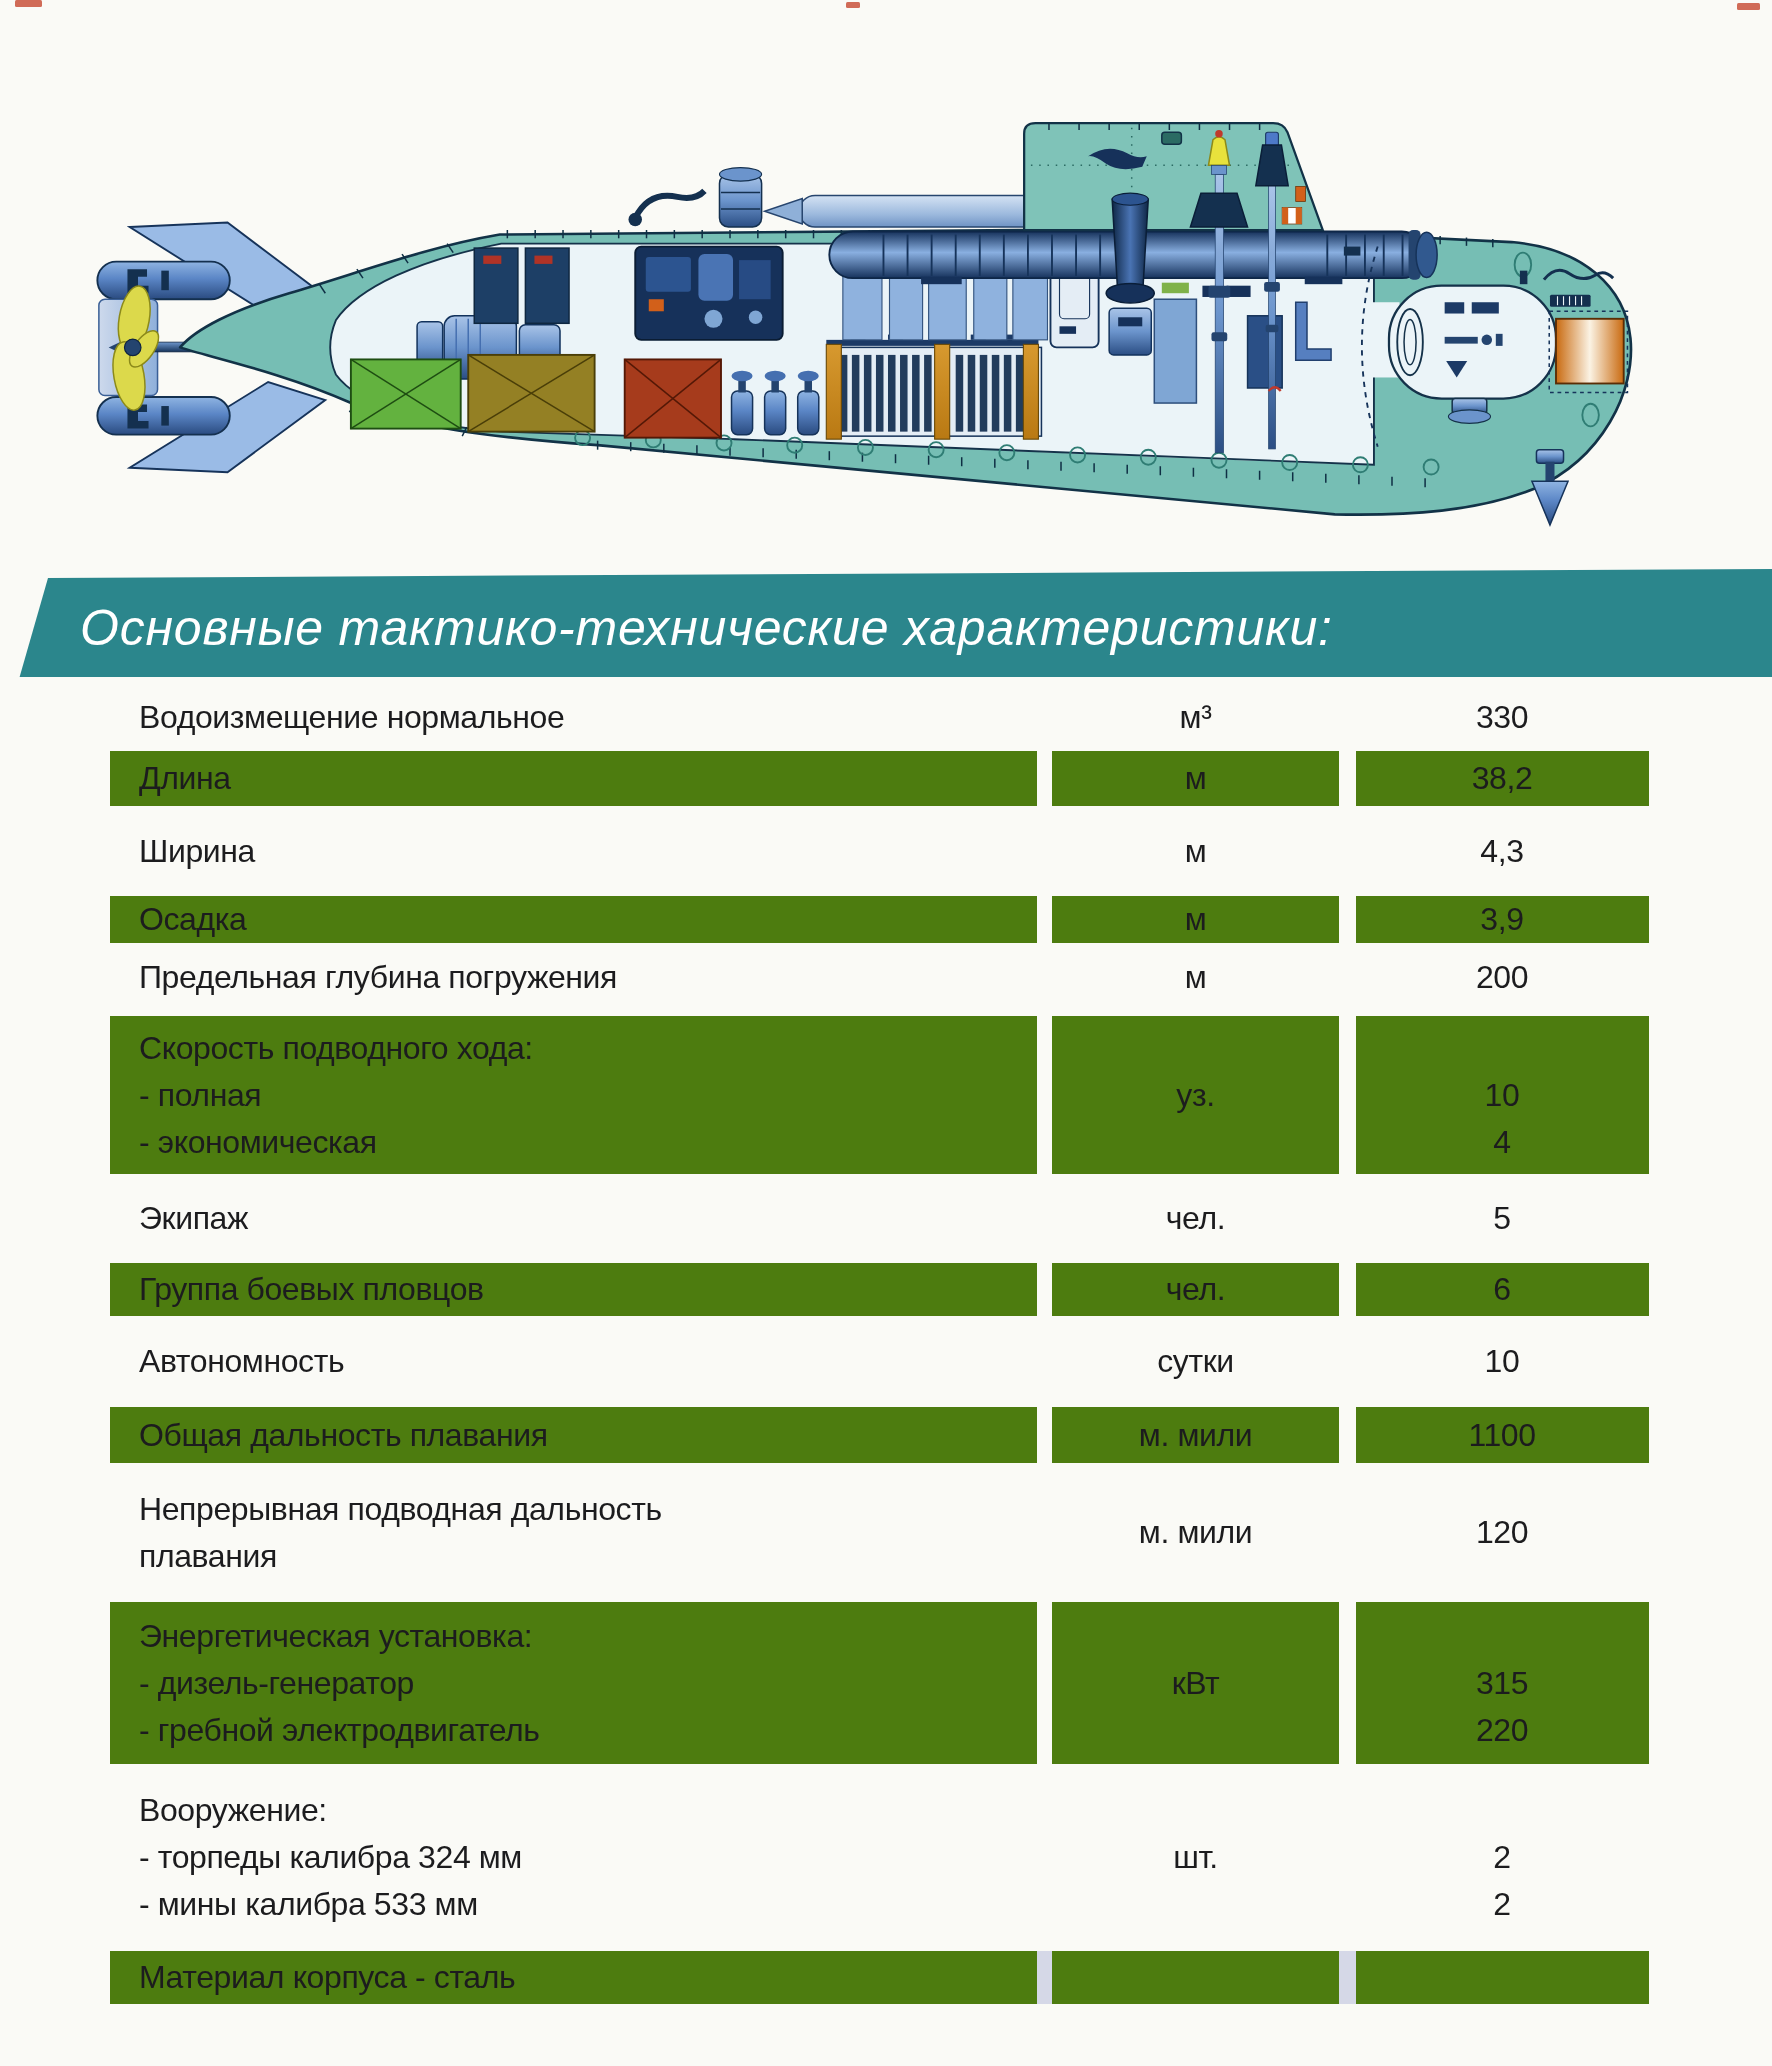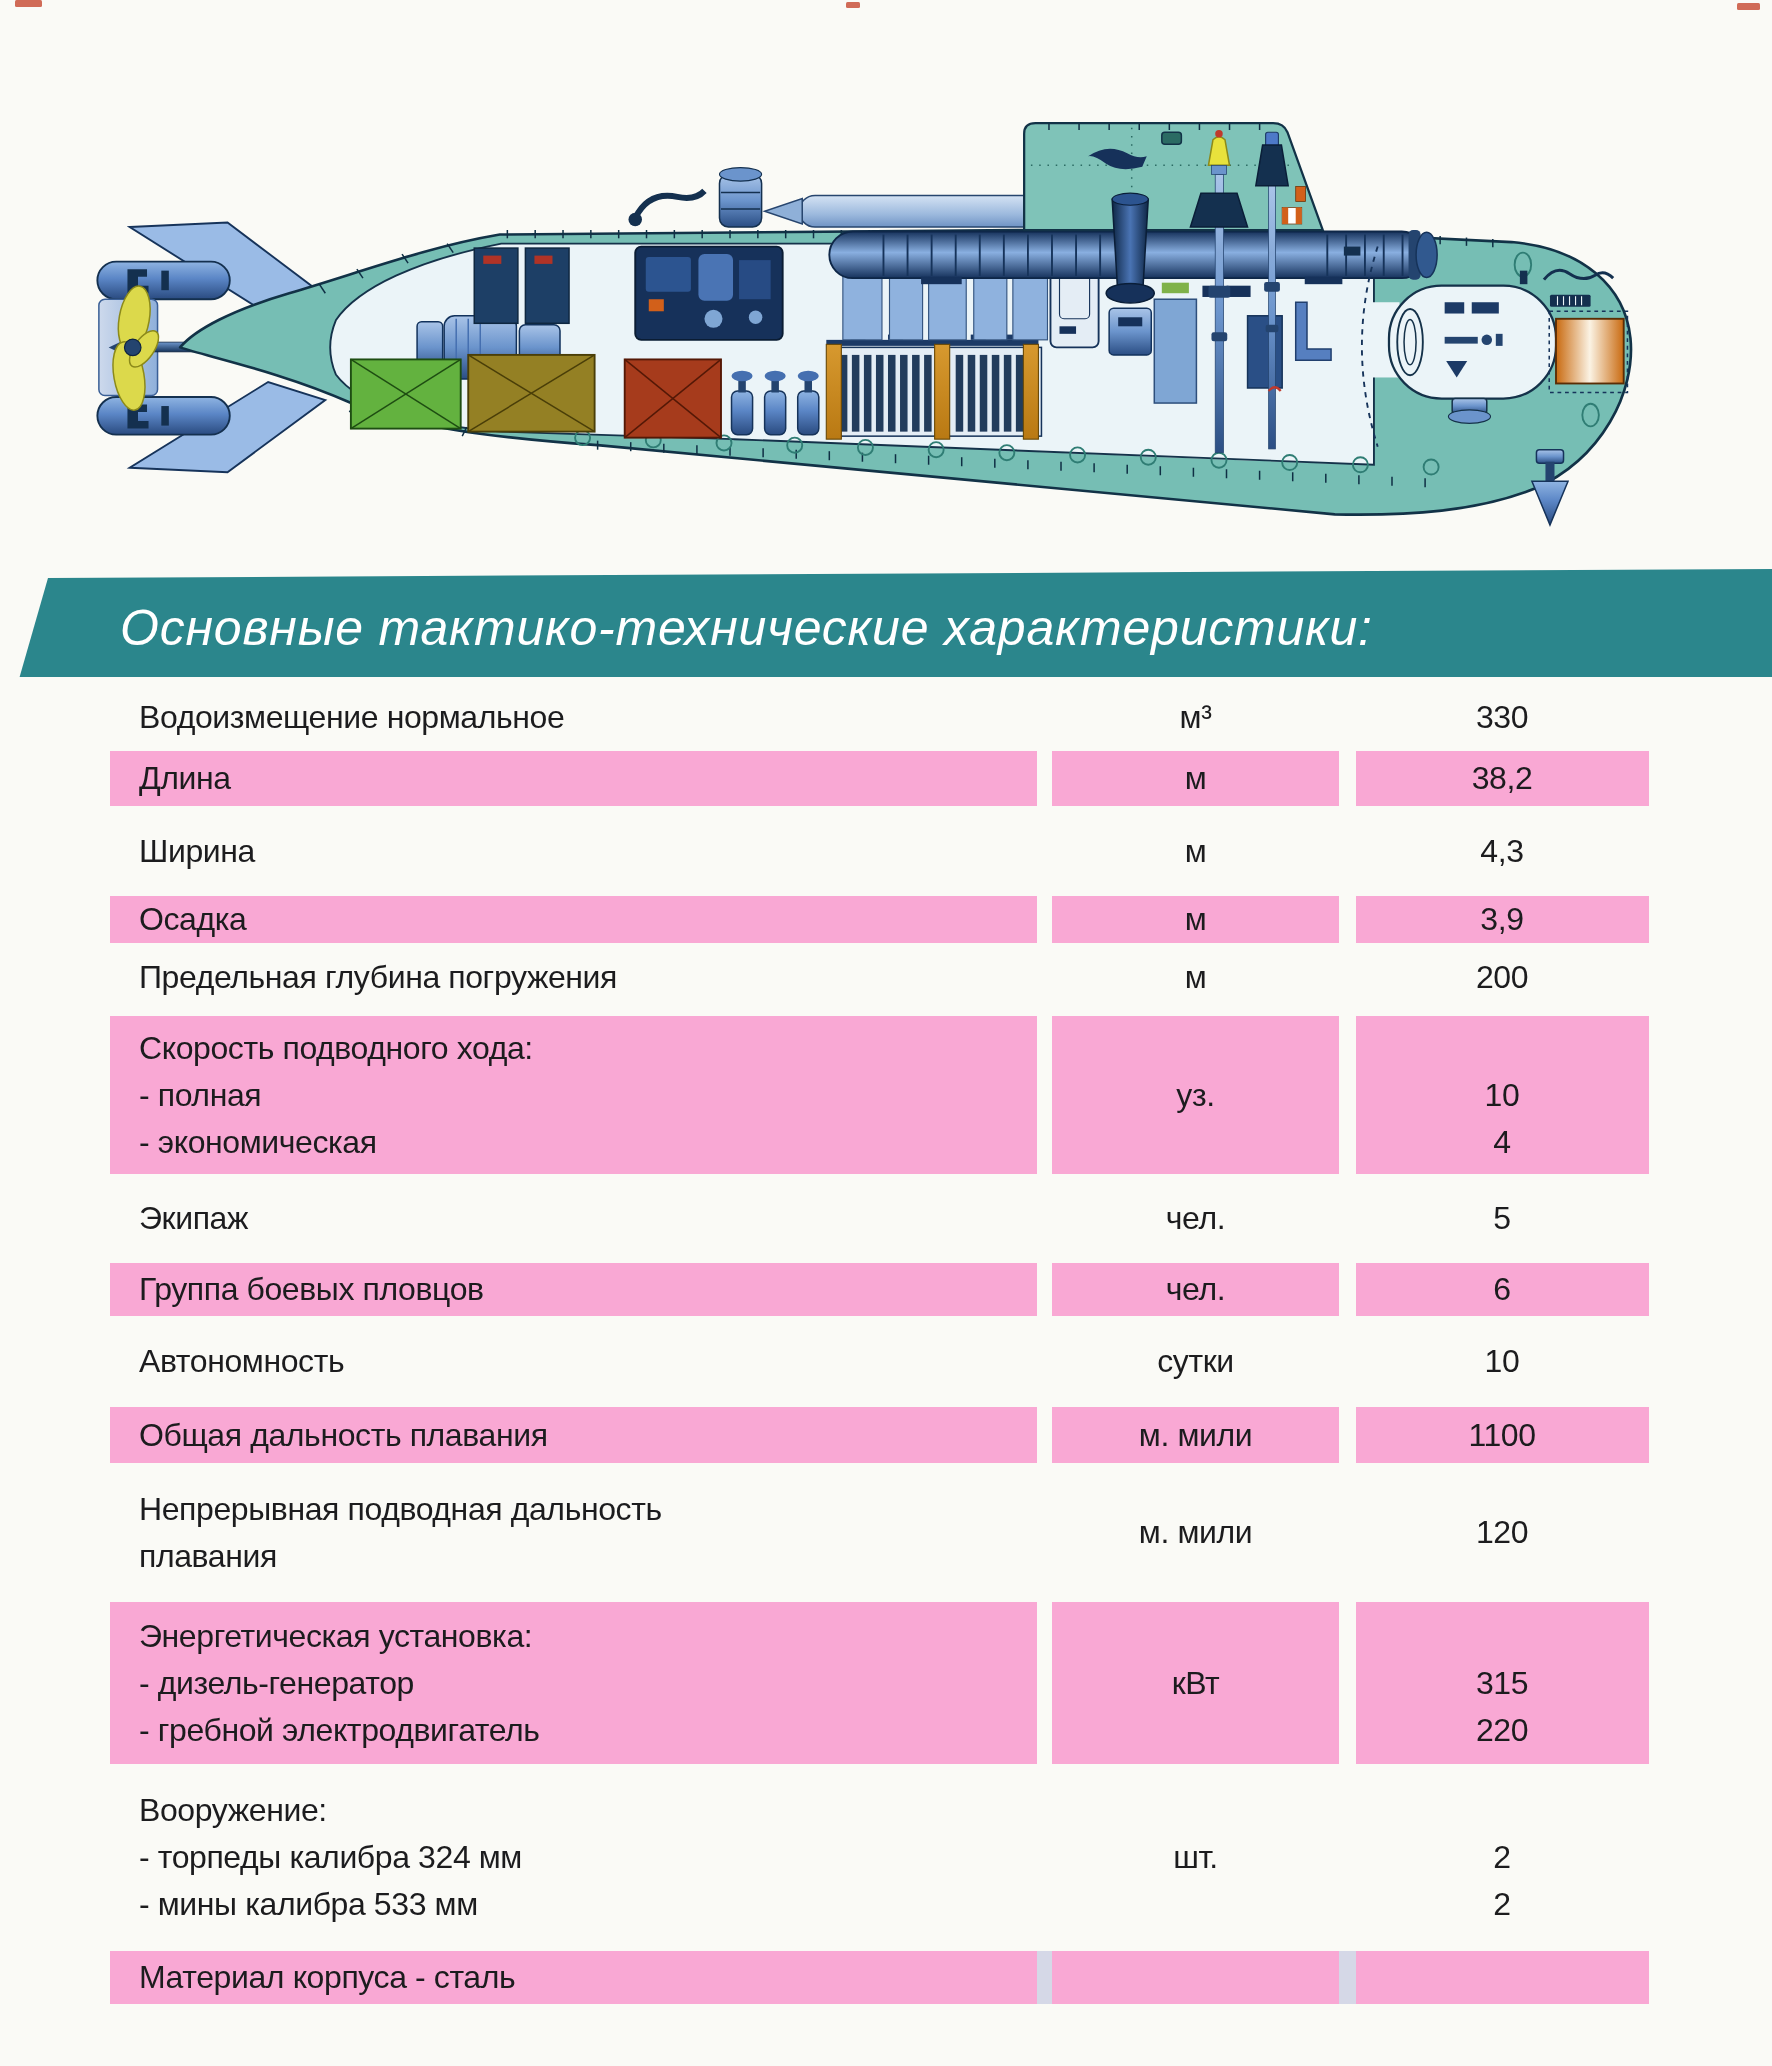--- a/index.html
+++ b/index.html
@@ -21,32 +21,32 @@
   .subwrap{position:absolute;left:56px;top:60px;width:1670px;height:489px;}
 
   
   .banner{
     position:absolute;top:569px;left:0;width:1773px;height:108px;
     background:#2b868c;
     clip-path:polygon(48px 9px,1773px 0px,1773px 108px,19.6px 108px);
     display:flex;align-items:center;
   }
   .banner-text{
-    padding-left:120px;padding-top:9px;
+    padding-left:80px;padding-top:9px;
     font-style:italic;font-size:50px;letter-spacing:0.8px;
     color:#ffffff;white-space:nowrap;
   }
 
   
   .spec-table{position:absolute;left:110px;top:684px;width:1539px;}
   .row{
     display:grid;
     grid-template-columns:927px 15px 287px 16.5px 293px;
   }
-  .row.shaded .cl,.row.shaded .cu,.row.shaded .cv{background:#f9a8d4;}
+  .row.shaded .cl,.row.shaded .cu,.row.shaded .cv{background:#4d7c0f;}
   .row.full{background:#d5d8e7;}
   .cell{display:flex;flex-direction:column;justify-content:center;}
   .cl{padding-left:29px;align-items:flex-start;}
   .cu,.cv{align-items:center;text-align:center;}
   .line{
     line-height:47px;font-size:32px;letter-spacing:-0.4px;
     white-space:nowrap;
   }
 </style>
 </head>

